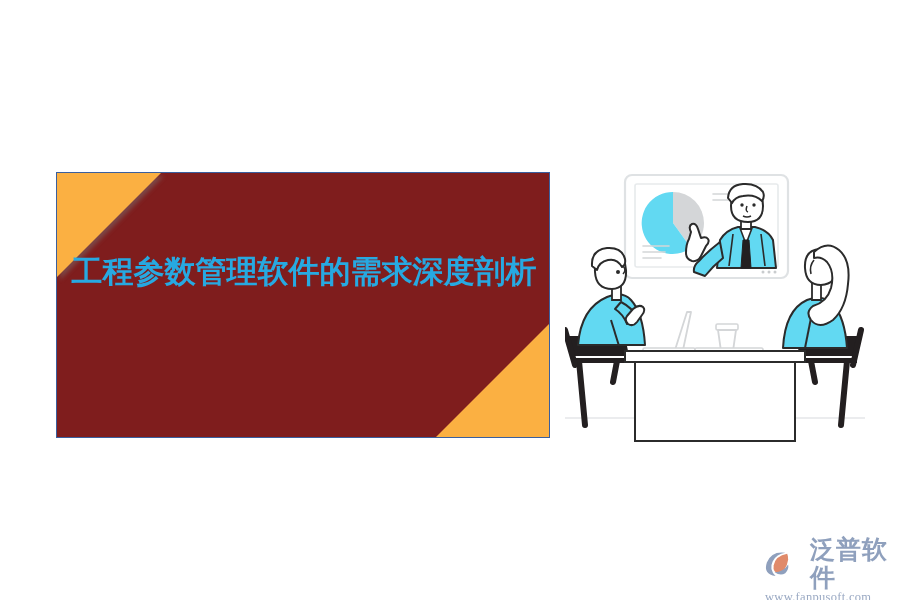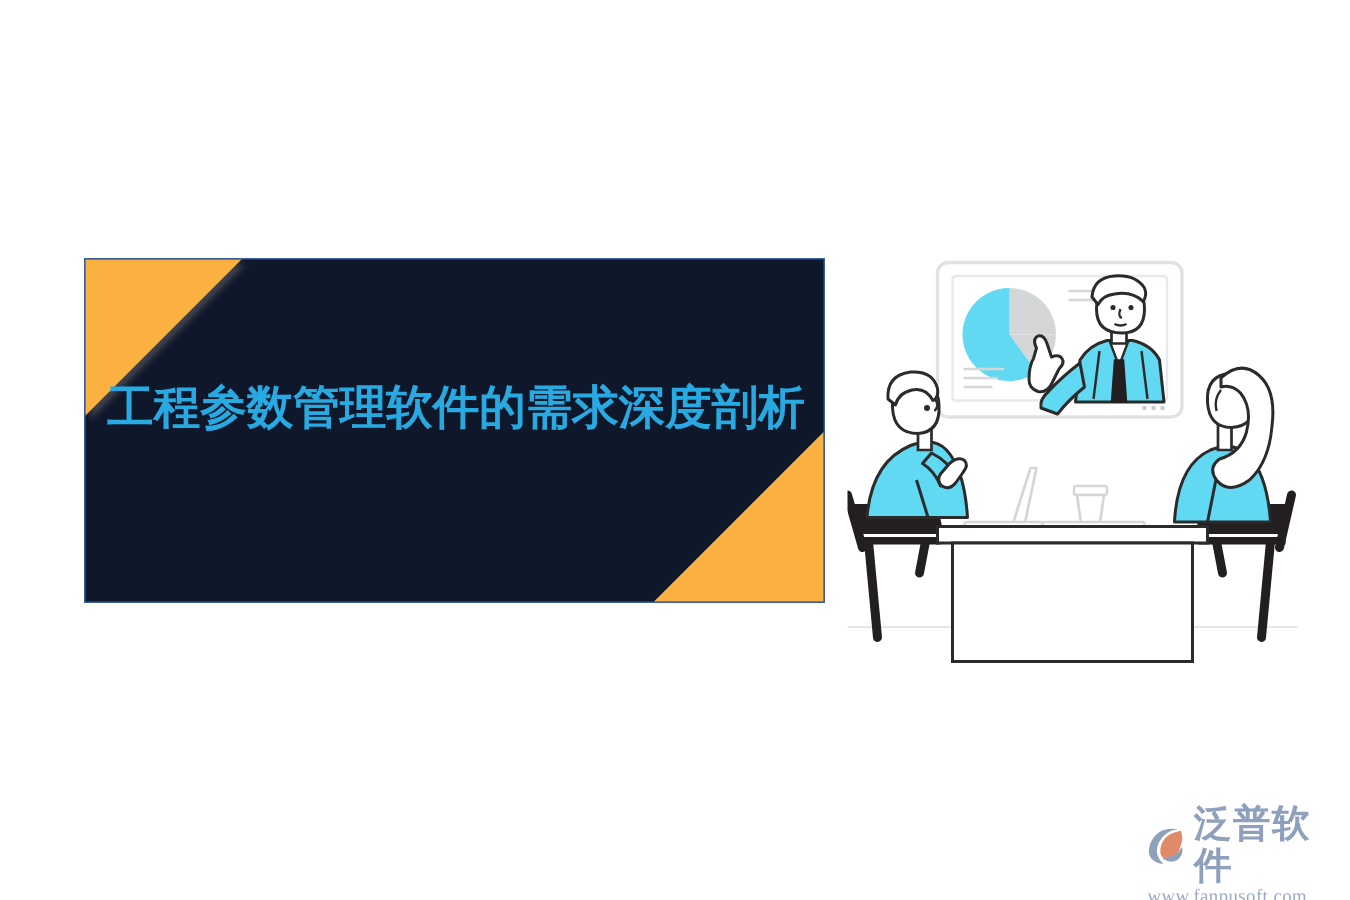--- a/index.html
+++ b/index.html
@@ -14,24 +14,24 @@
     overflow: hidden;
     font-family: "Liberation Serif", "DejaVu Serif", serif;
   }
 
   
   #banner-card {
     position: absolute;
     left: 56px;
     top: 172px;
     width: 494px;
-    height: 230px;
+    height: 266px;
     box-sizing: border-box;
     border: 1.5px solid #3a5f9e;
-    background: #0f172a;
+    background: #7f1d1d;
   }
 
   
   .corner-triangle {
     position: absolute;
     width: 0;
     height: 0;
   }
   #corner-triangle-top-left {
     left: 0;
@@ -80,21 +80,21 @@
   #watermark-logo {
     position: absolute;
     left: 762px;
     top: 535px;
     width: 132px;
     height: 50px;
   }
   #watermark-logo .logo-row {
     display: flex;
     align-items: center;
-    gap: 3px;
+    gap: 17px;
   }
   #logo-mark { width: 31px; height: 31px; flex: 0 0 auto; }
   #logo-wordmark {
     color: #8fa0bd;
     font-size: 25px;
     font-weight: 700;
     letter-spacing: 1px;
     line-height: 28px;
     font-family: "Liberation Sans", "DejaVu Sans", sans-serif;
   }

